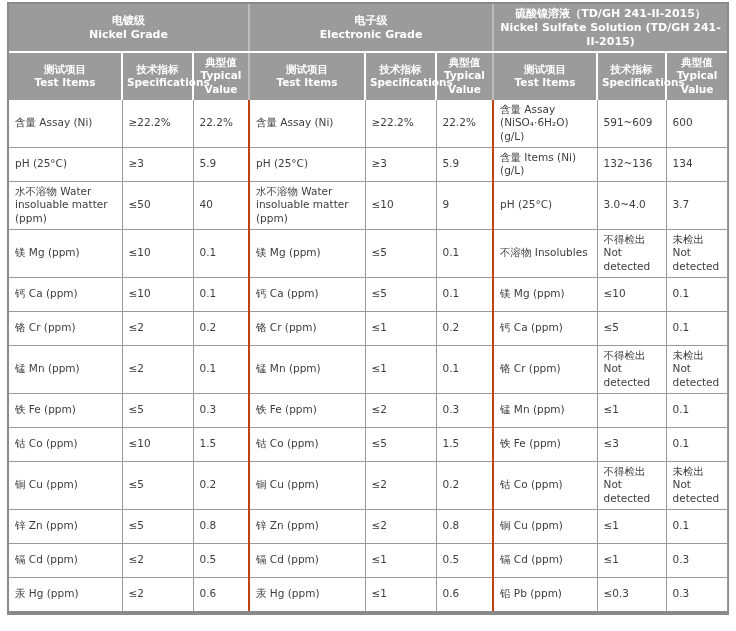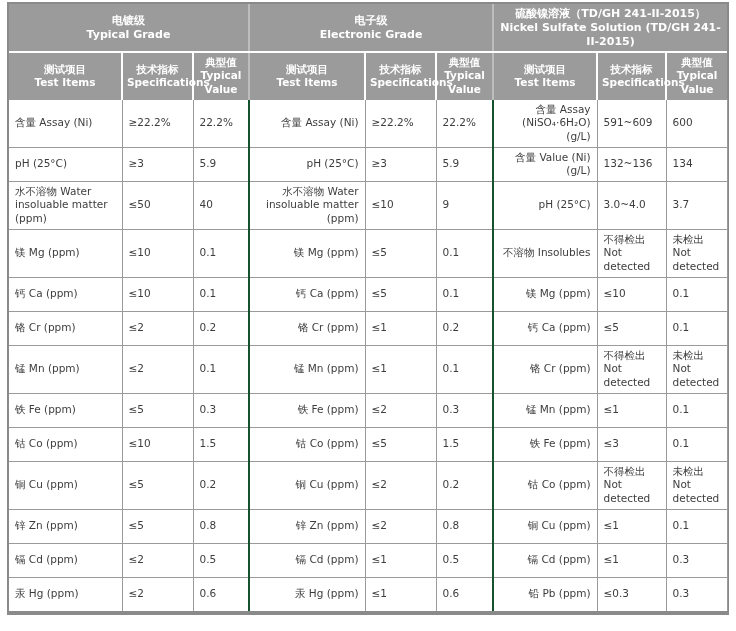--- a/index.html
+++ b/index.html
@@ -63,21 +63,21 @@
     font-size: 10.5px;
     line-height: 1.3;
     border: 1px solid #9b9b9b;
     padding: 3px 6px;
     height: 34px;
     vertical-align: middle;
     white-space: pre-line;
     overflow: hidden;
     box-sizing: border-box;
   }
-  tbody td.group-start { border-left: 2px solid #14532d; text-align: right; }
+  tbody td.group-start { border-left: 2px solid #c2410c; }
   tbody td:first-child { border-left: none; }
   tbody tr:last-child td { border-bottom: none; }
 </style>
 </head>
 <body>
 
 <div class="page">
   <div class="table-frame">
     <table class="spec">
       <colgroup>
@@ -88,21 +88,21 @@
           <col style="width:71px">
           <col style="width:57px">
         <col style="width:104px">
           <col style="width:69px">
           <col style="width:61px">
       </colgroup>
       <thead>
         <tr class="group-row">
           <th colspan="3">
             <span class="hdr-zh">电镀级</span>
-            <span class="hdr-en">Typical Grade</span>
+            <span class="hdr-en">Nickel Grade</span>
           </th>
           <th colspan="3">
             <span class="hdr-zh">电子级</span>
             <span class="hdr-en">Electronic Grade</span>
           </th>
           <th colspan="3">
             <span class="hdr-zh">硫酸镍溶液（TD/GH 241-II-2015）</span>
             <span class="hdr-en">Nickel Sulfate Solution (TD/GH 241-II-2015)</span>
           </th>
         </tr>
@@ -158,21 +158,21 @@
             <td>591~609</td>
             <td>600</td>
           </tr>
           <tr>
             <td>pH (25°C)</td>
             <td>≥3</td>
             <td>5.9</td>
             <td class="group-start">pH (25°C)</td>
             <td>≥3</td>
             <td>5.9</td>
-            <td class="group-start">含量 Value (Ni) (g/L)</td>
+            <td class="group-start">含量 Items (Ni) (g/L)</td>
             <td>132~136</td>
             <td>134</td>
           </tr>
           <tr>
             <td>水不溶物 Water insoluable matter (ppm)</td>
             <td>≤50</td>
             <td>40</td>
             <td class="group-start">水不溶物 Water insoluable matter (ppm)</td>
             <td>≤10</td>
             <td>9</td>

